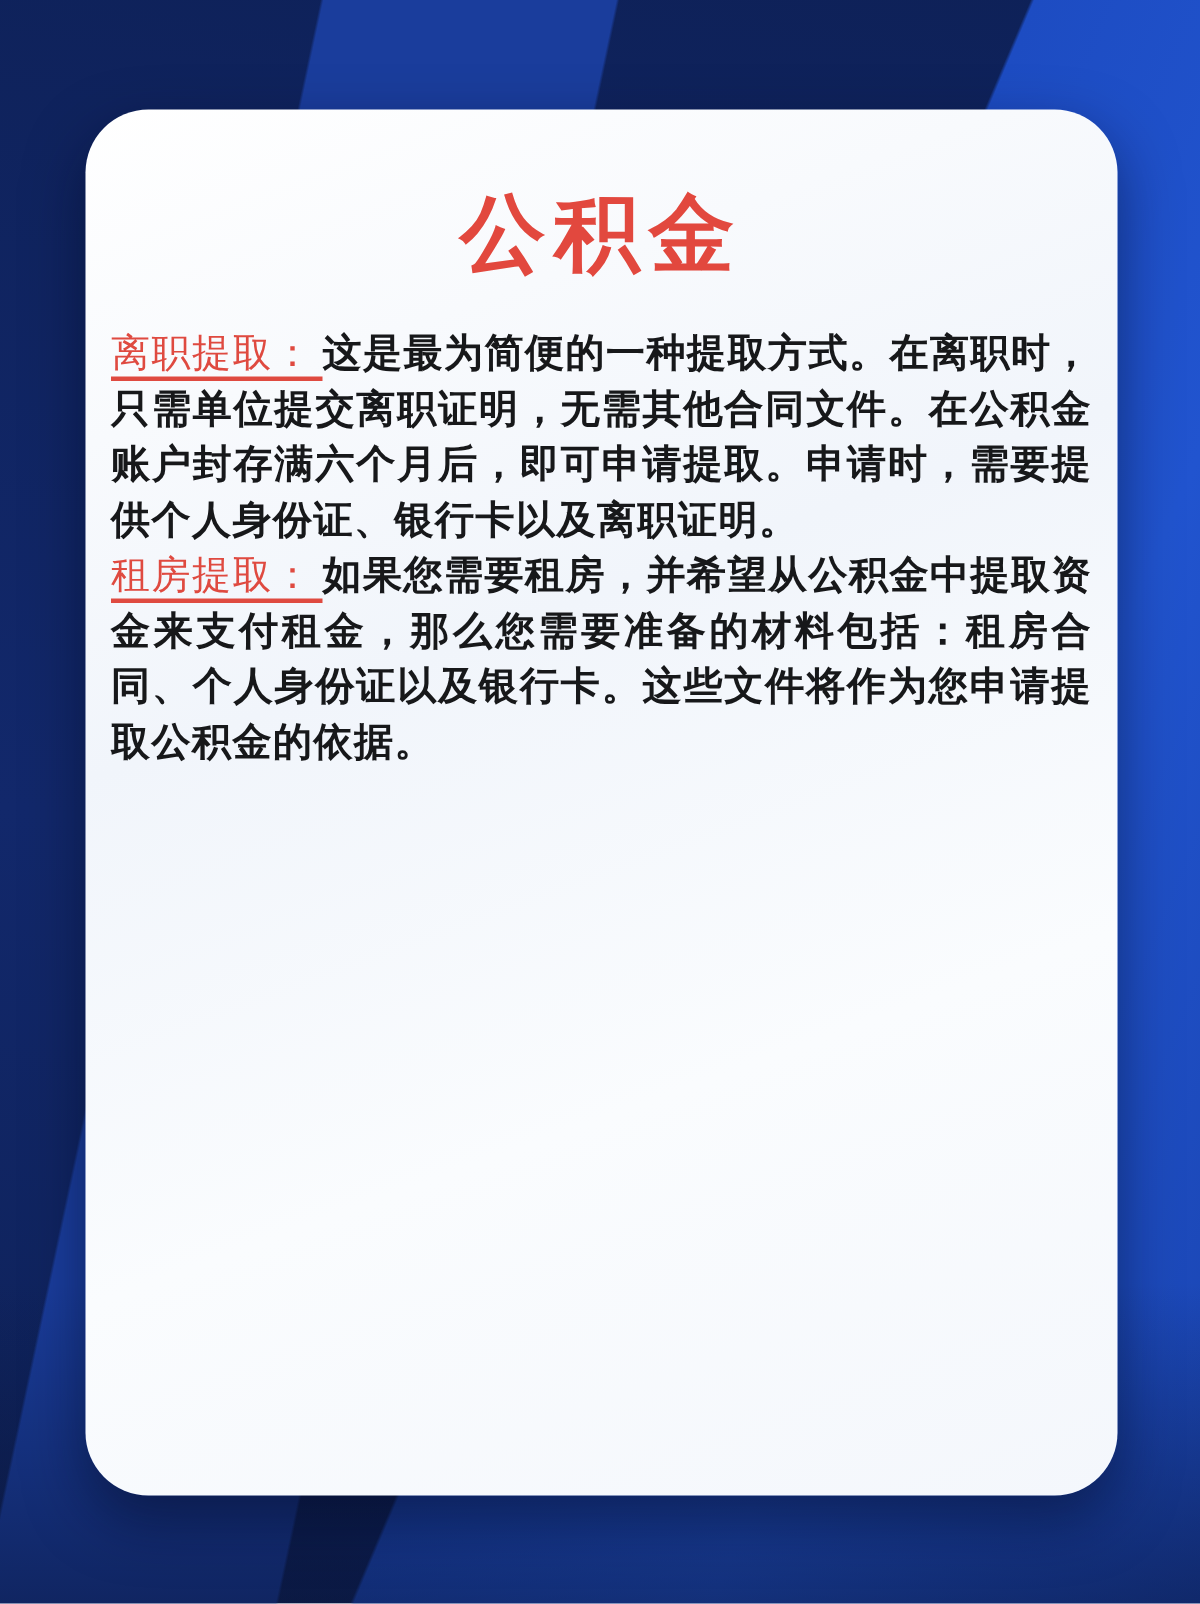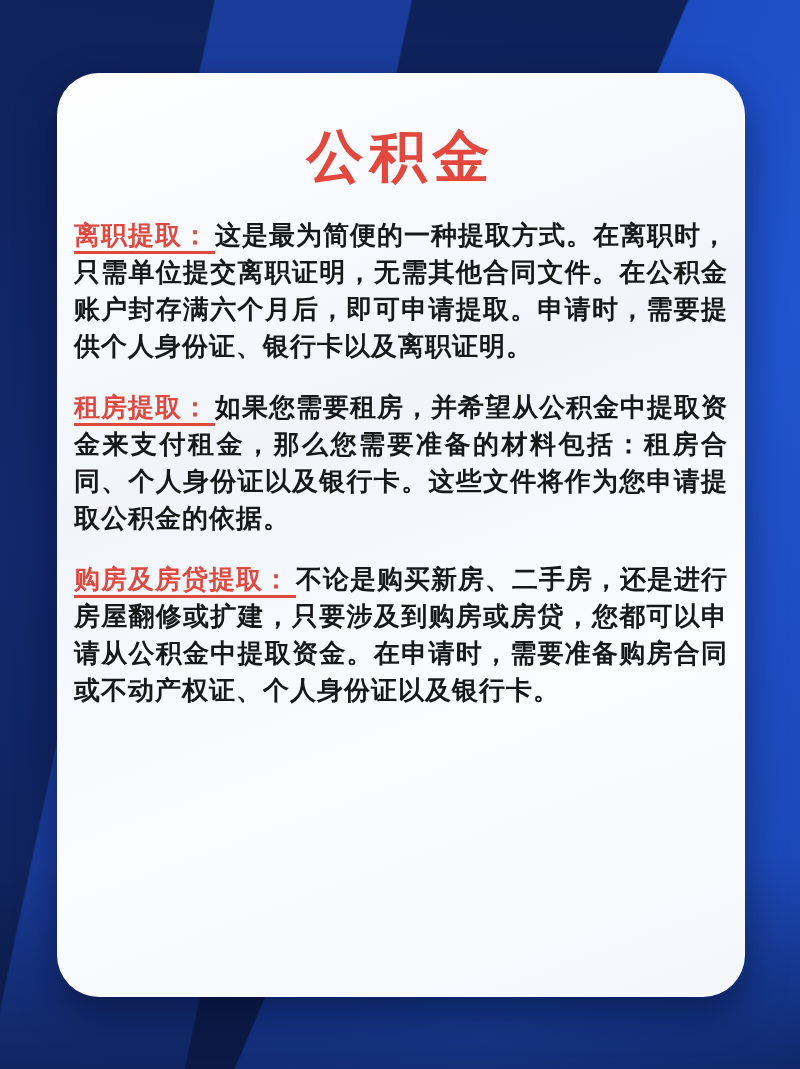--- a/index.html
+++ b/index.html
@@ -45,50 +45,46 @@
   .title {
     text-align: center;
     color: var(--title_red);
     font-weight: 700;
     font-size: 57px;
     line-height: 67px;
     letter-spacing: 6px;
   }
   .sections { padding-top: 27px; }
   .section {
-    margin-top: 24px;
     font-size: 26px;
     line-height: 37px;
     letter-spacing: 1px;
     color: var(--body_ink);
     font-weight: 600;
     text-align: justify;
   }
   .section:first-child { margin-top: 0; }
   .sec-heading {
     color: var(--heading_red);
-    font-weight: 700;
+    font-weight: 400;
     border-bottom: 3px solid currentColor;
     padding-right: 6px;
     padding-bottom: 1px;
   }
 </style>
 </head>
 <body>
 
 <div class="stage">
   <div class="card">
     <div class="title">
       <div>公积金</div>
     </div>
     <div class="sections">
       <p class="section">
         <span class="sec-heading">离职提取：</span><span>这是最为简便的一种提取方式。在离职时，只需单位提交离职证明，无需其他合同文件。在公积金账户封存满六个月后，即可申请提取。申请时，需要提供个人身份证、银行卡以及离职证明。</span>
       </p>
       <p class="section">
         <span class="sec-heading">租房提取：</span><span>如果您需要租房，并希望从公积金中提取资金来支付租金，那么您需要准备的材料包括：租房合同、个人身份证以及银行卡。这些文件将作为您申请提取公积金的依据。</span>
       </p>
-      <p class="section">
-        <span class="sec-heading">购房及房贷提取：</span><span>不论是购买新房、二手房，还是进行房屋翻修或扩建，只要涉及到购房或房贷，您都可以申请从公积金中提取资金。在申请时，需要准备购房合同或不动产权证、个人身份证以及银行卡。</span>
-      </p>
     </div>
   </div>
 </div>
 
 </body></html>

